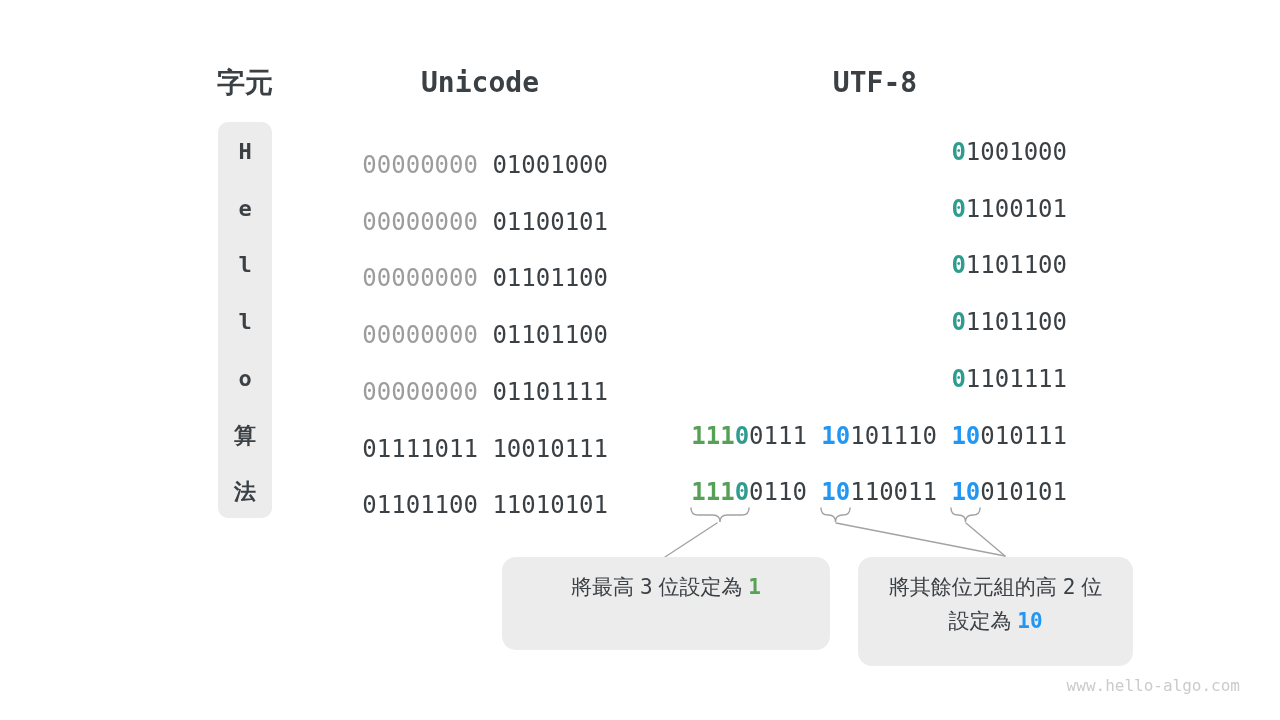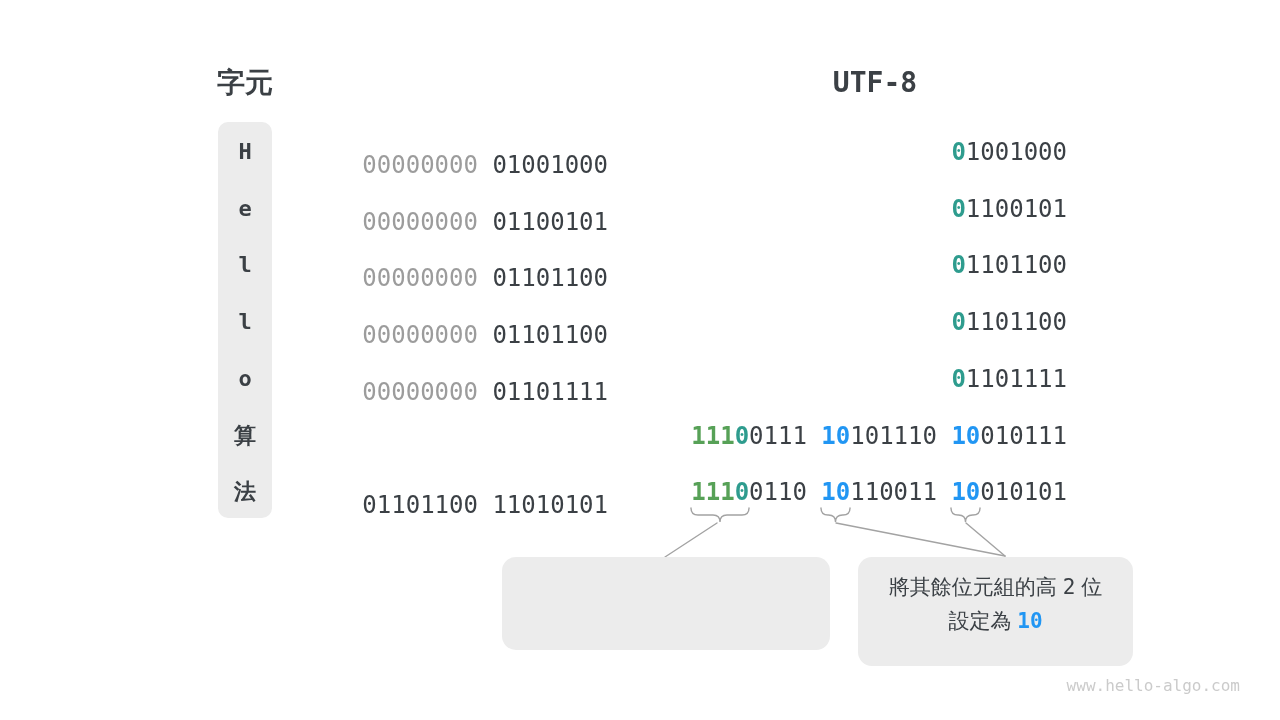--- a/index.html
+++ b/index.html
@@ -55,20 +55,21 @@
     font-family:"DejaVu Sans Mono", monospace;font-size:16px;
     color:var(--watermark);
   }
 </style>
 </head>
 <body>
 
 <div class="stage">
 
   <div class="hdr hdr-char">字元</div>
+  <div class="hdr hdr-unicode">Unicode</div>
   <div class="hdr hdr-utf8">UTF-8</div>
 
   <div class="char-col"></div>
 
   <div>
       <div class="row" style="top: 136px;">
         <div class="ch">H</div>
         <div class="bin unicode"><span class="seg c-gray">00000000</span> <span class="seg c-dark">01001000</span></div>
         <div class="bin utf8"><span class="seg c-teal">0</span><span class="seg c-dark">1001000</span></div>
       </div>
@@ -87,20 +88,21 @@
         <div class="bin unicode"><span class="seg c-gray">00000000</span> <span class="seg c-dark">01101100</span></div>
         <div class="bin utf8"><span class="seg c-teal">0</span><span class="seg c-dark">1101100</span></div>
       </div>
       <div class="row" style="top: 363px;">
         <div class="ch">o</div>
         <div class="bin unicode"><span class="seg c-gray">00000000</span> <span class="seg c-dark">01101111</span></div>
         <div class="bin utf8"><span class="seg c-teal">0</span><span class="seg c-dark">1101111</span></div>
       </div>
       <div class="row" style="top: 420px;">
         <div class="ch">算</div>
+        <div class="bin unicode"><span class="seg c-dark">01111011</span> <span class="seg c-dark">10010111</span></div>
         <div class="bin utf8"><span class="seg c-green">111</span><span class="seg c-teal">0</span><span class="seg c-dark">0111</span> <span class="seg c-blue">10</span><span class="seg c-dark">101110</span> <span class="seg c-blue">10</span><span class="seg c-dark">010111</span></div>
       </div>
       <div class="row" style="top: 476px;">
         <div class="ch">法</div>
         <div class="bin unicode"><span class="seg c-dark">01101100</span> <span class="seg c-dark">11010101</span></div>
         <div class="bin utf8"><span class="seg c-green">111</span><span class="seg c-teal">0</span><span class="seg c-dark">0110</span> <span class="seg c-blue">10</span><span class="seg c-dark">110011</span> <span class="seg c-blue">10</span><span class="seg c-dark">010101</span></div>
       </div>
     </div>
 
   <svg class="overlay" width="1280" height="720" viewBox="0 0 1280 720">
@@ -108,20 +110,21 @@
       <path d="M691,508 q0,7 7,7 h15 q7,0 7,7 q0,-7 7,-7 h15 q7,0 7,-7"></path>
       <path d="M821,508 q0,7 7,7 h0.5 q7,0 7,7 q0,-7 7,-7 h0.5 q7,0 7,-7"></path>
       <path d="M951,508 q0,7 7,7 h0.5 q7,0 7,7 q0,-7 7,-7 h0.5 q7,0 7,-7"></path>
       <line x1="717" y1="523" x2="665" y2="557"></line>
       <line x1="836" y1="523" x2="1005" y2="556"></line>
       <line x1="966" y1="523" x2="1005" y2="556"></line>
     </g>
   </svg>
 
   <div class="callout callout-left">
+      <div class="line"><span class="c-dark">將最高 </span><span class="mono c-dark">3</span><span class="c-dark"> 位設定為 </span><span class="mono c-green">1</span></div>
     </div>
   <div class="callout callout-right">
       <div class="line"><span class="c-dark">將其餘位元組的高 </span><span class="mono c-dark">2</span><span class="c-dark"> 位</span></div>
       <div class="line"><span class="c-dark">設定為 </span><span class="mono c-blue">10</span></div>
     </div>
 
   <div class="watermark">www.hello-algo.com</div>
 </div>
 
 </body></html>

